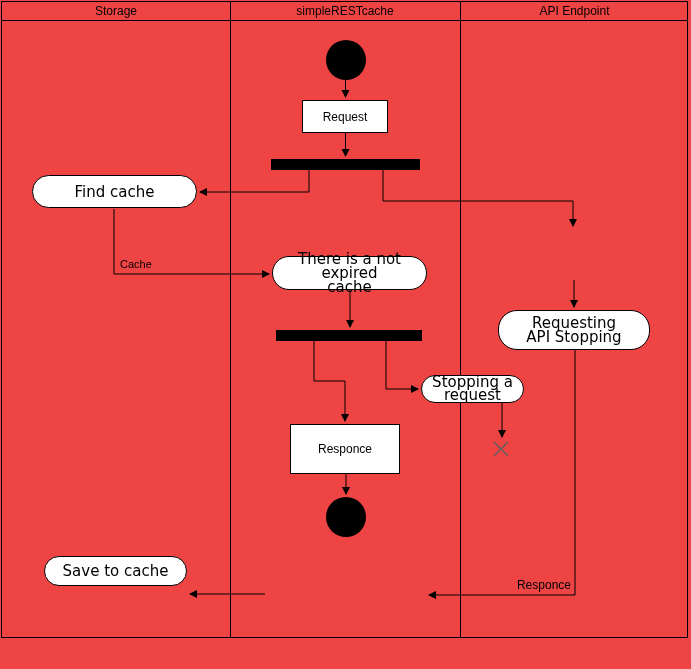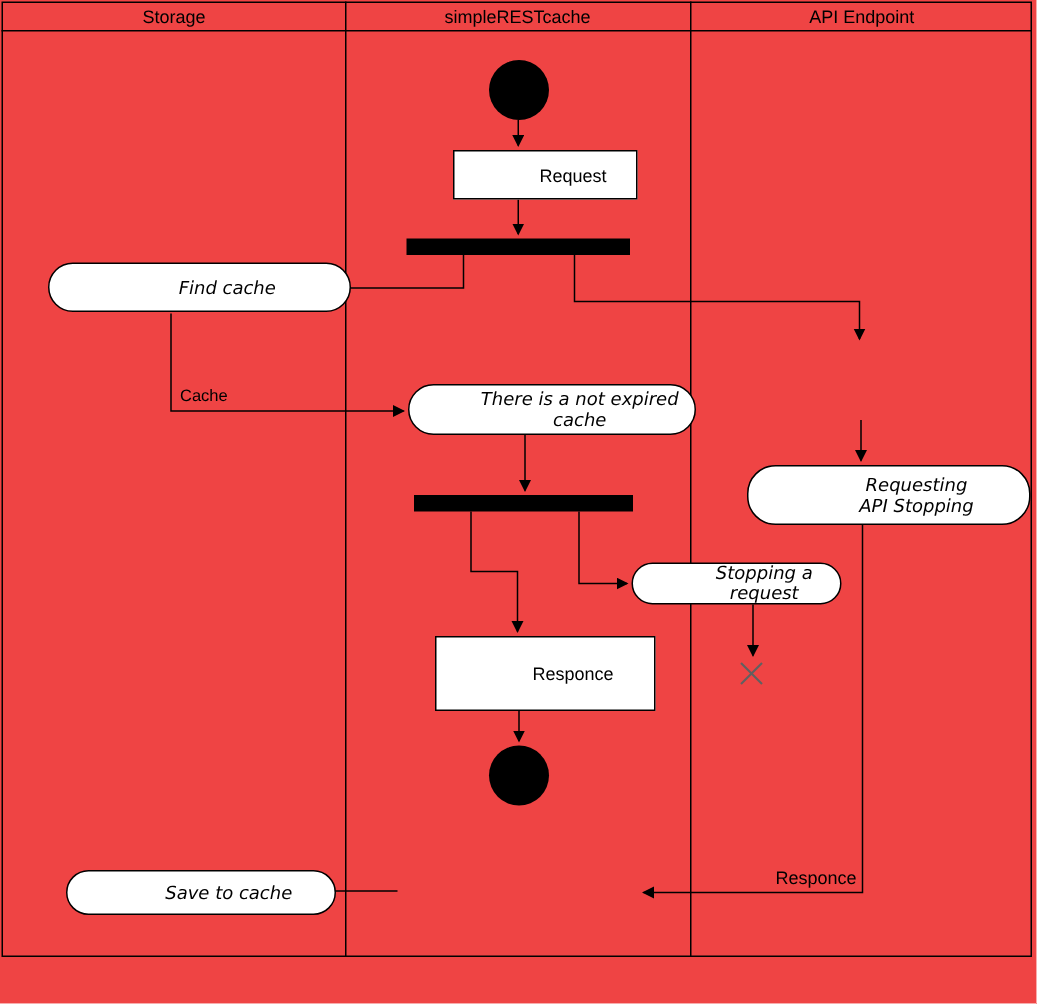--- a/index.html
+++ b/index.html
@@ -19,24 +19,24 @@
   .lane-header{
     position:absolute;top:3px;height:16px;
     display:flex;align-items:center;justify-content:center;
     font-size:12px;color:#000;
   }
   .node{
     position:absolute;box-sizing:content-box;
     background:#ffffff;border:1px solid #000;
     display:flex;align-items:center;justify-content:center;
     text-align:center;color:#000;
-    white-space:pre-line;line-height:14px;z-index:3;padding-left:37px;
+    white-space:pre-line;line-height:14px;z-index:3;
   }
   .rect-node{font-family:"Liberation Sans", sans-serif;font-size:12px;}
-  .round-node{font-family:"DejaVu Sans", sans-serif;font-size:12px;line-height:14px;font-style:italic;}
+  .round-node{font-family:"DejaVu Sans", sans-serif;font-size:15px;line-height:14px;}
   .fork-bar{position:absolute;background:#000;z-index:3;}
   .dot-node{position:absolute;width:40px;height:40px;background:#000;border-radius:50%;z-index:3;}
   .edge-label{position:absolute;color:#000;font-size:11px;z-index:4;}
   #edges{position:absolute;left:0;top:0;z-index:2;}
   #xmark{position:absolute;left:492px;top:440px;z-index:3;}
 </style>
 </head>
 <body>
 
 <div id="canvas">
@@ -96,18 +96,18 @@
   <svg id="xmark" width="18" height="18">
     <line x1="2" y1="2" x2="16" y2="16" stroke="#606060" stroke-width="1.4"></line>
     <line x1="16" y1="2" x2="2" y2="16" stroke="#606060" stroke-width="1.4"></line>
   </svg>
 
   <div class="node rect-node" style="left:290px;top:424px;width:108px;height:48px">Responce</div>
 
   <div class="dot-node" style="left:326px;top:497px"></div>
 
 
-  <div class="node round-node" style="left:44px;top:580px;width:141px;height:28px;border-radius:15px">Save to cache</div>
+  <div class="node round-node" style="left:44px;top:556px;width:141px;height:28px;border-radius:15px">Save to cache</div>
 
   <div class="edge-label" style="left:120px;top:258px">Cache</div>
   <div class="edge-label" style="left:452px;top:578px;width:119px;text-align:right;font-size:12px">Responce</div>
 
 </div>
 
 </body></html>

